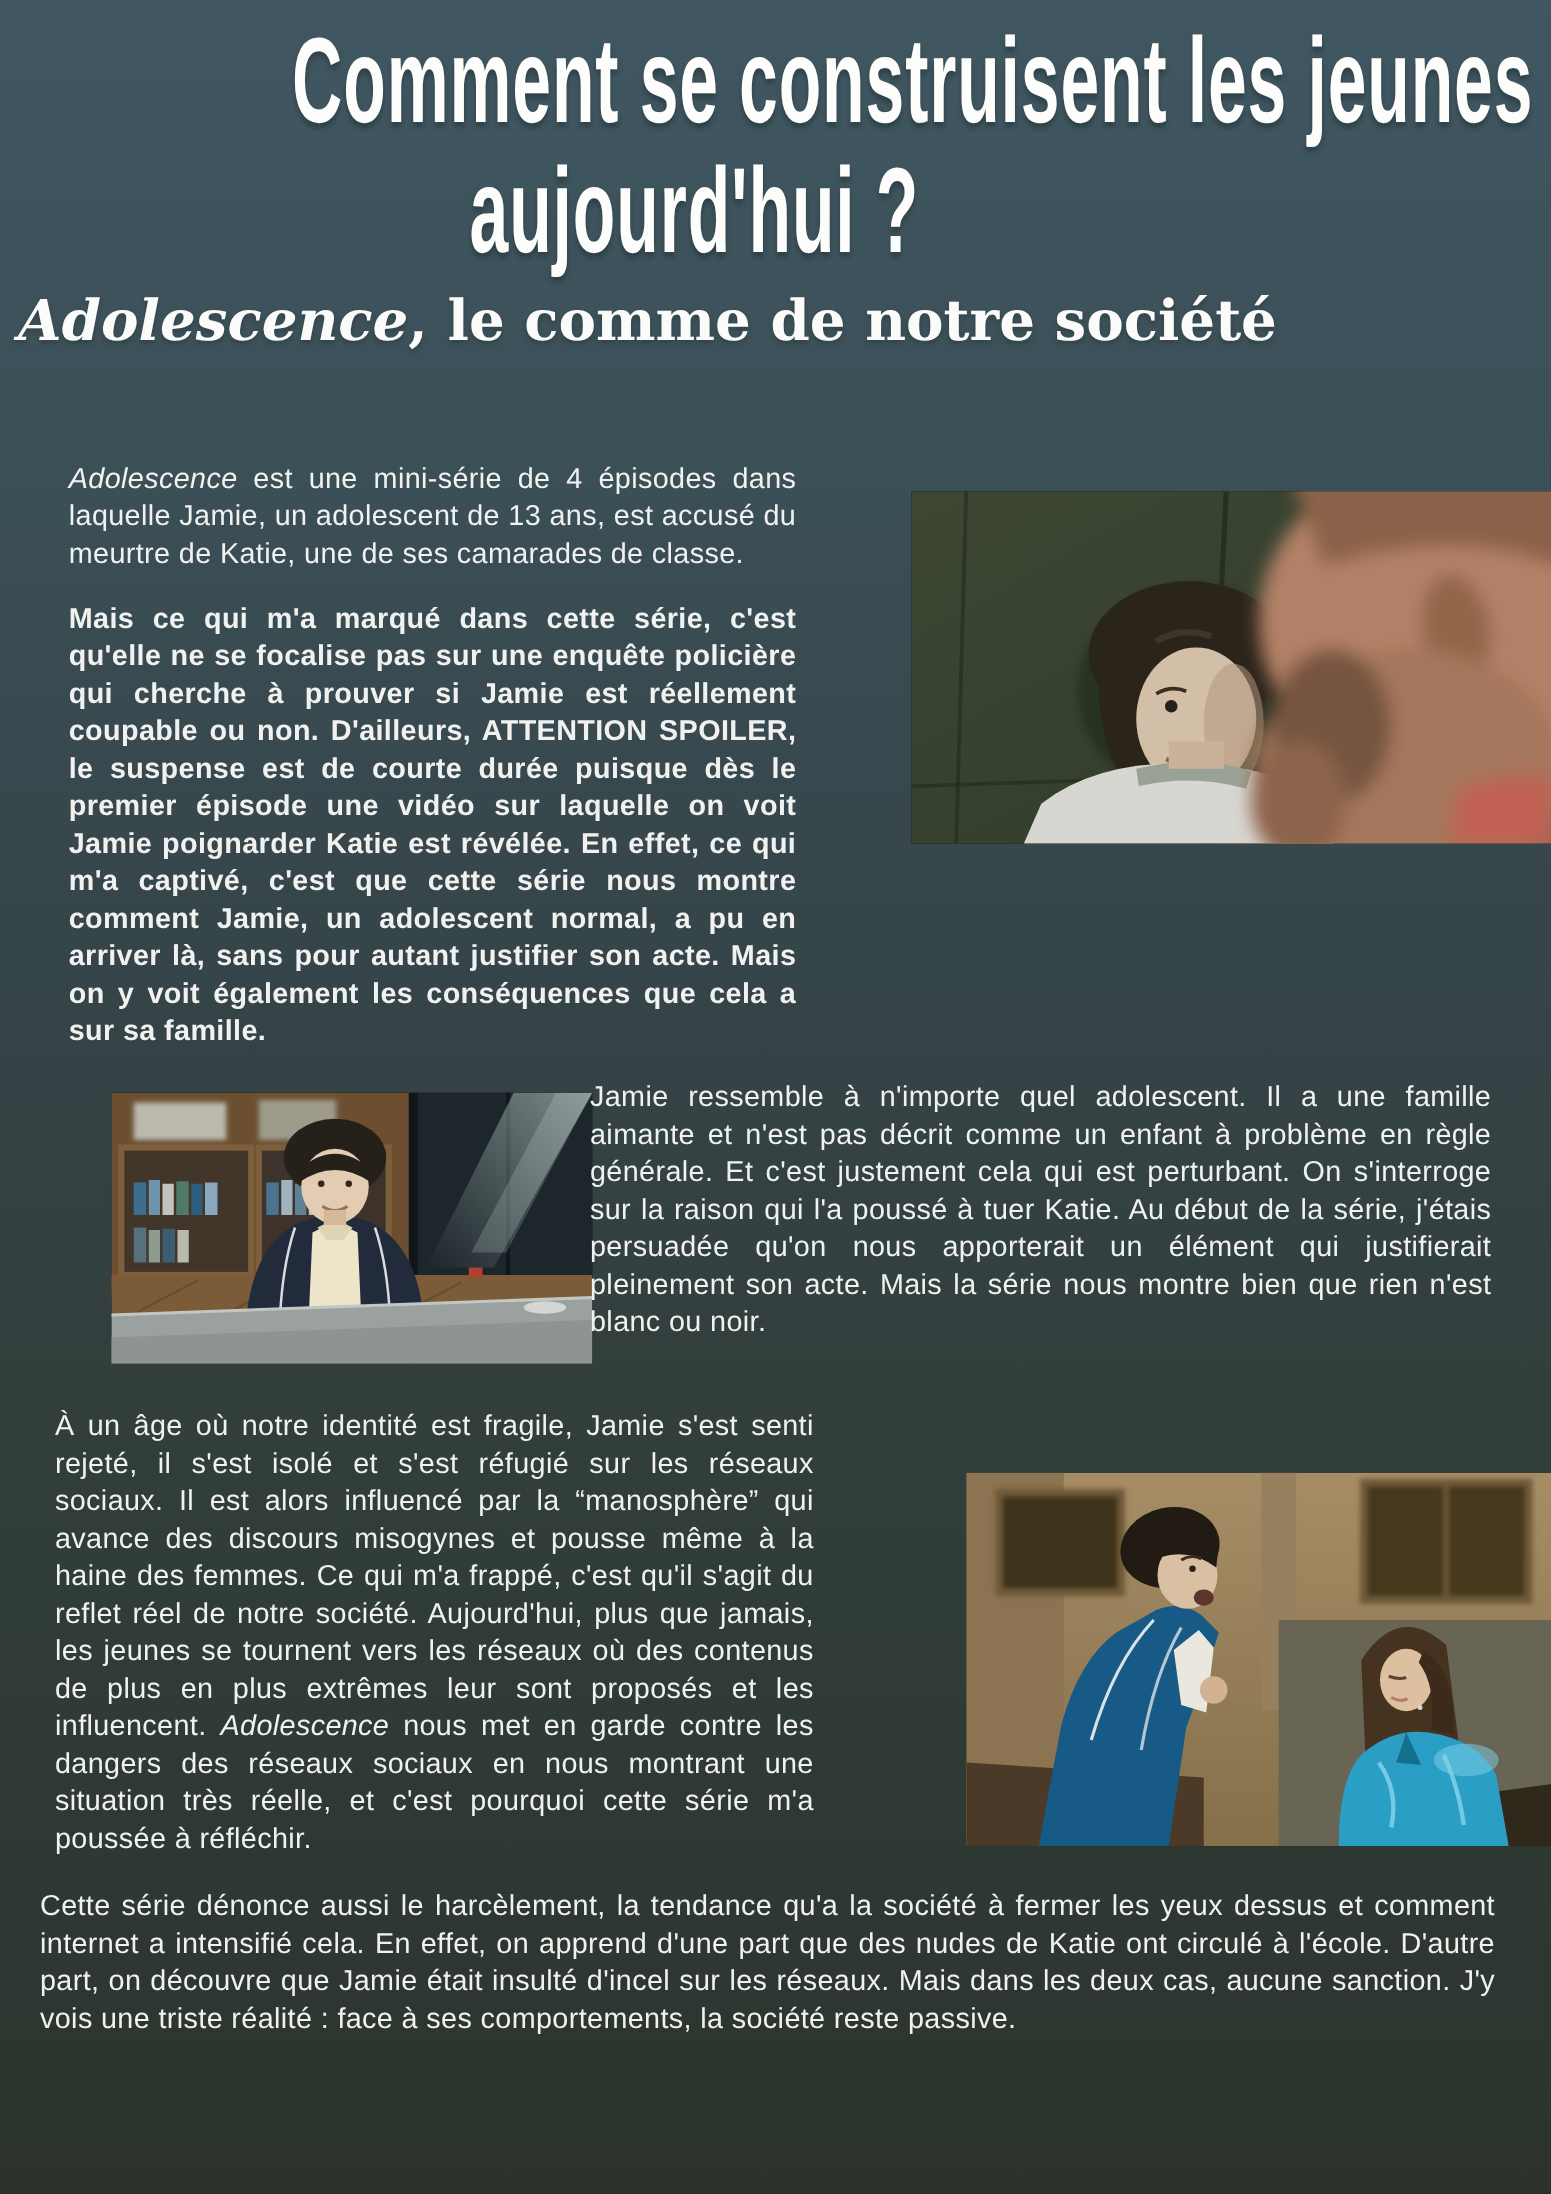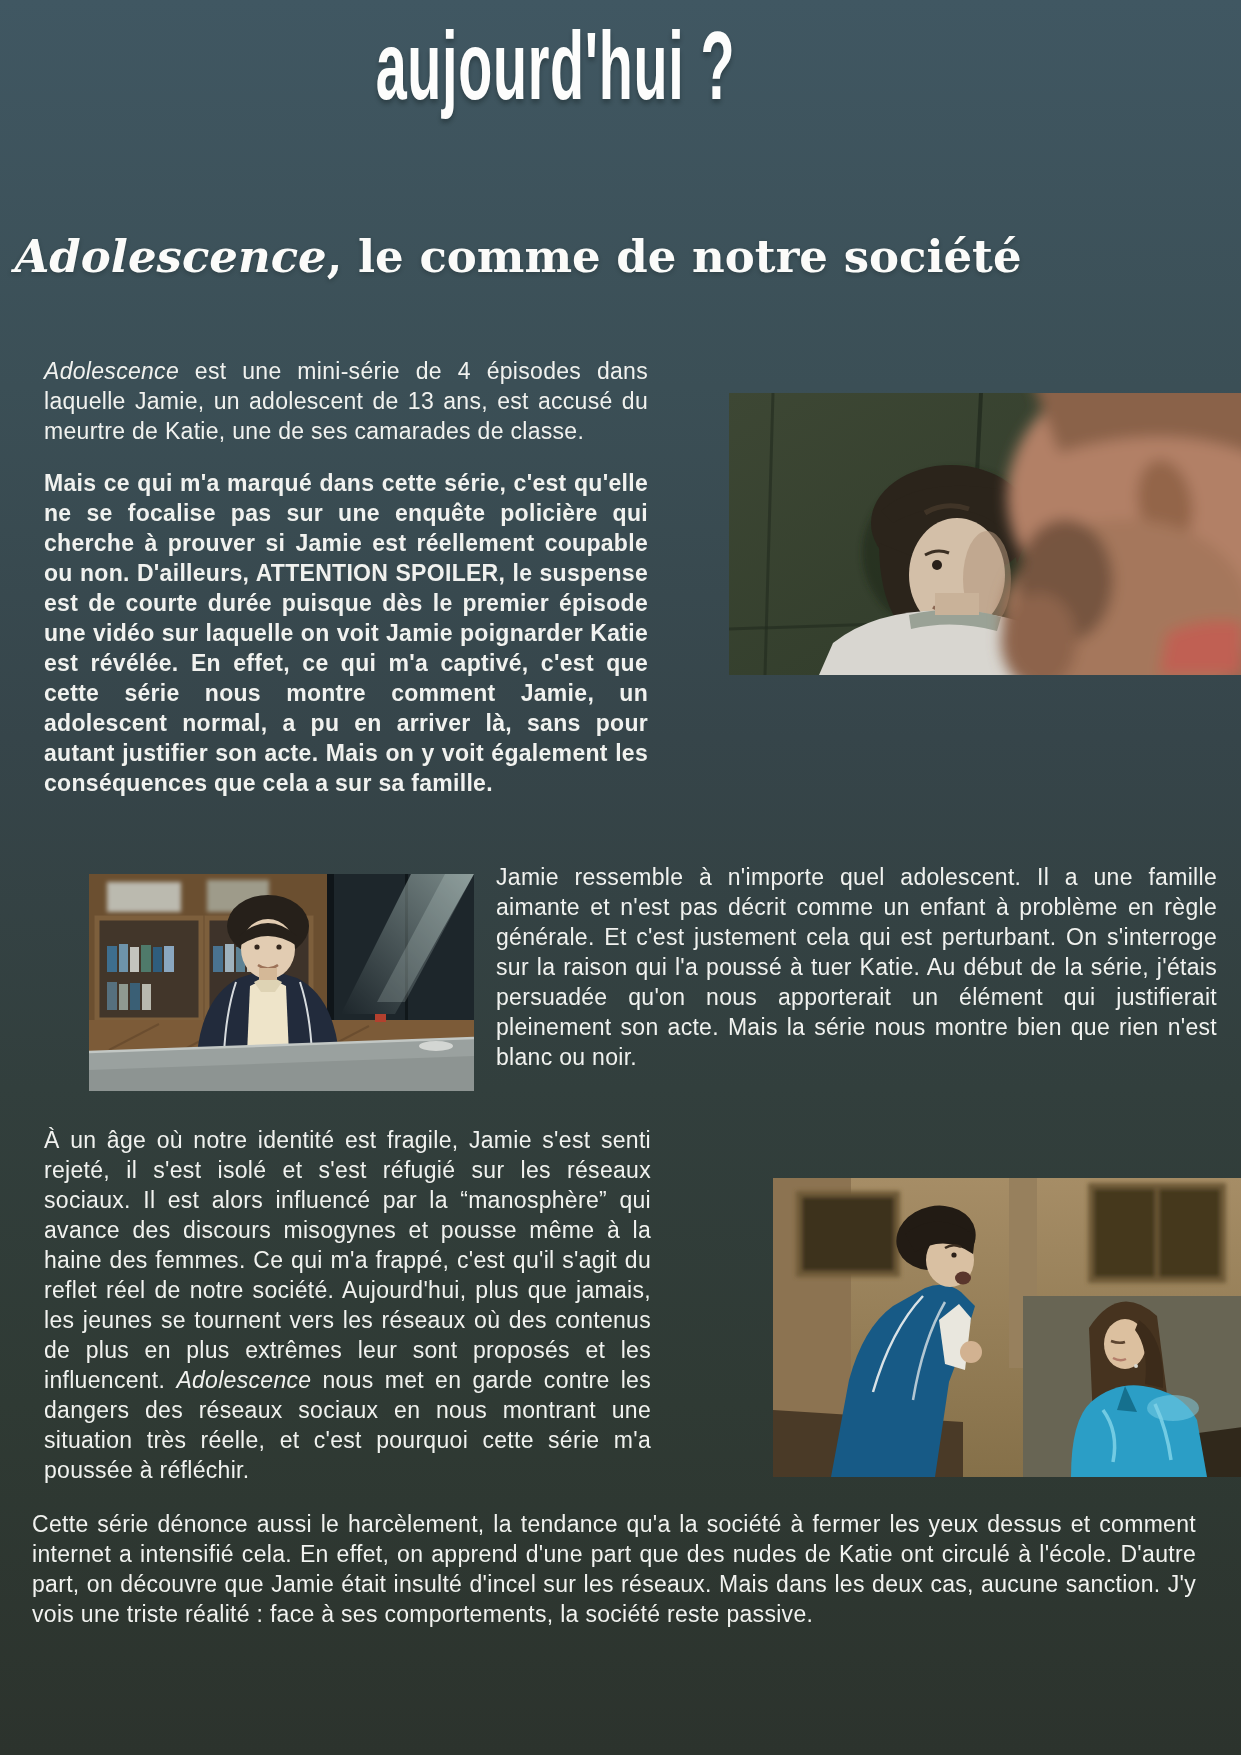--- a/index.html
+++ b/index.html
@@ -21,44 +21,45 @@
     position:absolute;left:0;top:230px;width:1036px;text-align:center;
     font-family:"DejaVu Serif","Liberation Serif",serif;font-weight:700;
     font-size:45px;line-height:54px;color:#fbfbf9;text-shadow:0 2px 4px rgba(10,20,20,.25);
   }
   .subtitle em{font-style:italic;}
   
   .txt{
     position:absolute;font-size:23px;line-height:30px;letter-spacing:.3px;
     text-align:justify;color:#f1f2ef;
   }
-  .txt p{margin:0;}
+  .txt p{margin:11px;}
   .txt p + p{margin-top:22px;font-weight:bold;}
   .resume-label{
     display:inline;text-decoration:underline;text-underline-offset:5px;
     text-decoration-thickness:1.5px;
   }
   em.serieshint{font-style:italic;}
   #block-resume{left:44px;top:356px;width:604px;}
-  #p-jamie{left:496px;top:862px;width:721px;}
+  #p-jamie{left:472px;top:862px;width:721px;}
   #p-age{left:44px;top:1125px;width:607px;}
   #p-harcelement{left:32px;top:1509px;width:1164px;}
   
   .photo{position:absolute;overflow:hidden;background:#202621;}
   .photo svg{display:block;width:100%;height:100%;}
   #photo-interrogation{left:689px;top:377px;width:513px;height:282px;}
   #photo-interview{left:49px;top:858px;width:385px;height:217px;}
   #photo-confrontation{left:733px;top:1162px;width:477px;height:299px;}
 </style>
 </head>
 <body>
 
 <div class="page">
 
   <header class="title-wrap">
+    <span class="tline"><span>Comment se construisent les jeunes</span></span>
     <span class="tline"><span>aujourd'hui ?</span></span>
   </header>
   <div class="subtitle">
     <em class="serieshint">Adolescence</em><span>, le comme de notre société</span>
   </div>
 
   <div class="txt" id="block-resume">
     <p><em class="serieshint">Adolescence</em><span> est une mini-série de 4 épisodes dans laquelle Jamie, un adolescent de 13 ans, est accusé du meurtre de Katie, une de ses camarades de classe.</span></p>
     <p>Mais ce qui m'a marqué dans cette série, c'est qu'elle ne se focalise pas sur une enquête policière qui cherche à prouver si Jamie est réellement coupable ou non. D'ailleurs, ATTENTION SPOILER, le suspense est de courte durée puisque dès le premier épisode une vidéo sur laquelle on voit Jamie poignarder Katie est révélée. En effet, ce qui m'a captivé, c'est que cette série nous montre comment Jamie, un adolescent normal, a pu en arriver là, sans pour autant justifier son acte. Mais on y voit également les conséquences que cela a sur sa famille.</p>
   </div>

